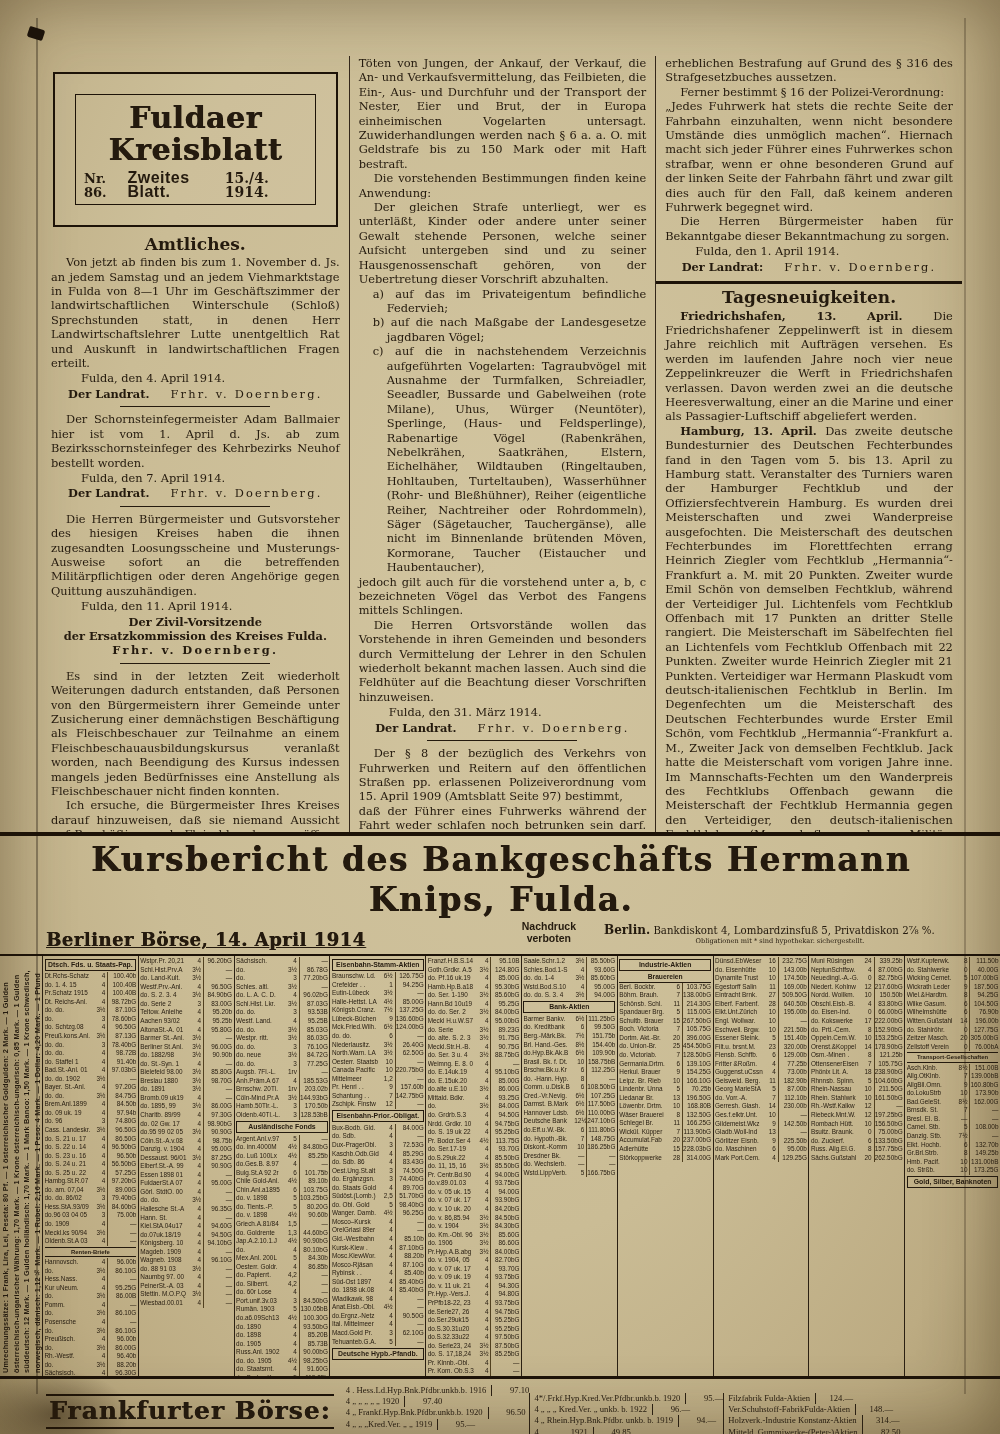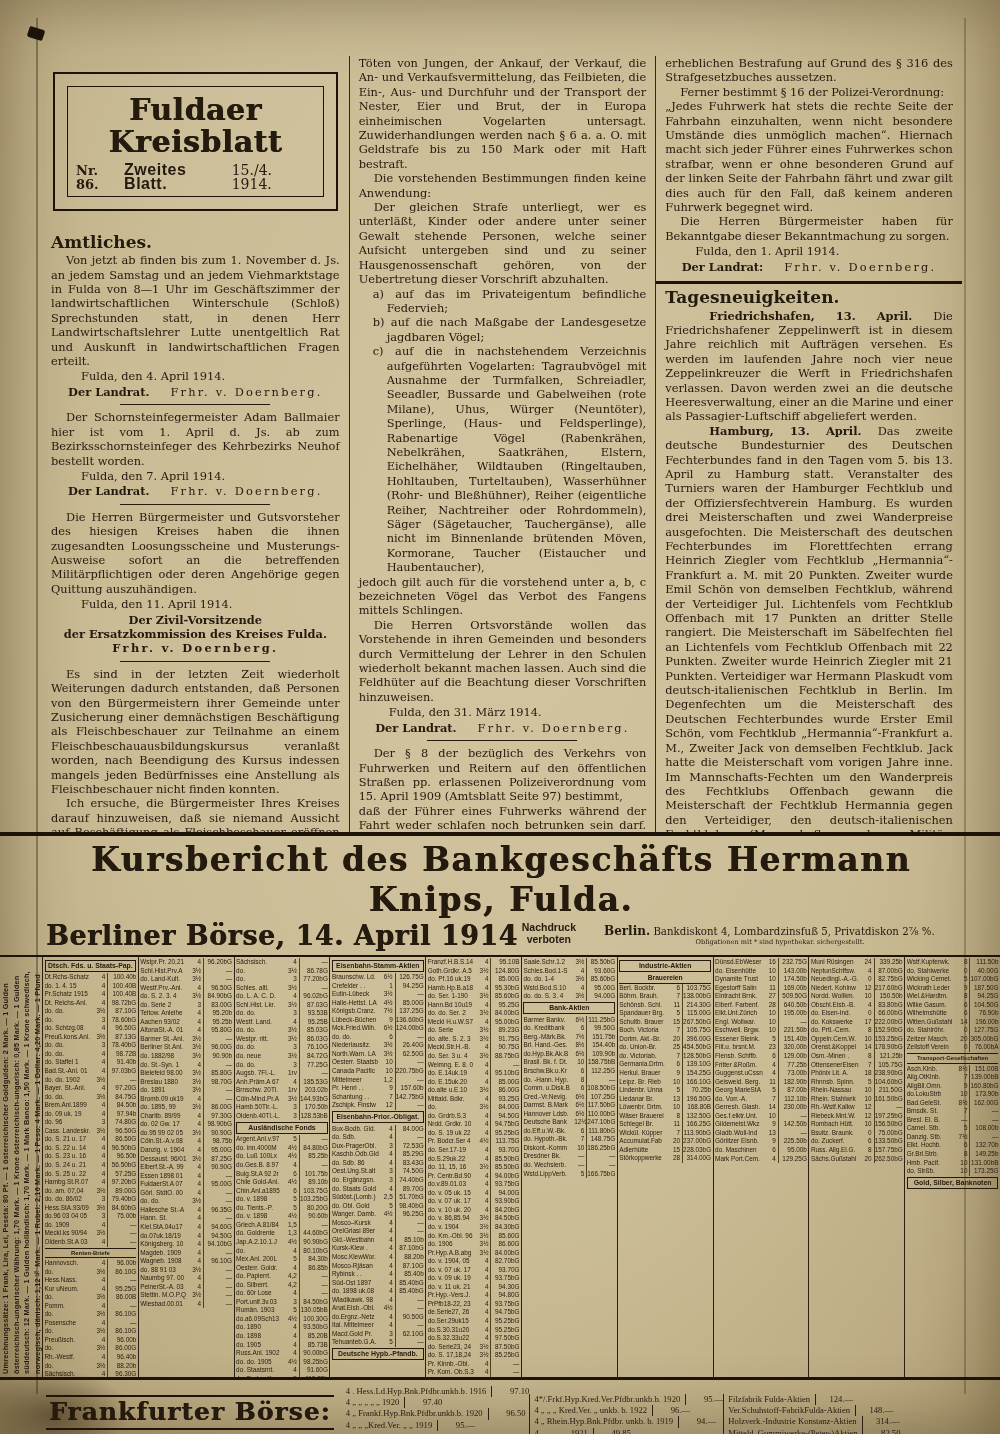--- a/index.html
+++ b/index.html
@@ -21,38 +21,38 @@
   .cont{margin:0;}
   .li{margin:0;padding-left:28px;text-indent:-14px;}
   .dateline{padding-left:30px;margin:1px 0;}
   .sig{text-align:center;margin:1px 0 3px;}
   .sig b{margin-right:21px;}
   .sig .sp{letter-spacing:2.2px;}
   .cline{text-align:center;font-weight:700;margin:0;}
   .csp{text-align:center;font-weight:700;letter-spacing:2.4px;margin:0 0 2px;}
   .rule{width:150px;border-top:1.6px solid #241a0e;margin:5px auto;}
   .secrule{border-top:3.5px solid #1d1308;margin:7px -9px 5px;}
-  .h1{font-size:17px;font-weight:700;margin:6px 0 4px;text-indent:0;}
+  .h1{font-size:17px;font-weight:700;text-align:center;margin:6px 0 4px;text-indent:0;}
 
   
-  .masthead{border:2.5px solid #1d1308;padding:12px;margin:16px 2px 24px;background:rgba(255,250,235,.06);}
+  .masthead{border:2.5px solid #1d1308;padding:20px;margin:16px 2px 10px;background:rgba(255,250,235,.06);}
   .masthead-in{border:1.5px solid #1d1308;padding:7px 8px 3px;}
   .mh-title{font-size:30px;font-weight:700;text-align:center;letter-spacing:.5px;line-height:32px;
             font-family:"DejaVu Serif",serif;text-shadow:.6px 0 #241a0e;}
   .mh-meta{display:flex;justify-content:space-between;align-items:baseline;margin-top:5px;}
   .mh-issue{font-weight:700;font-size:13px;}
   .mh-ed{font-weight:700;font-size:16px;font-family:"Liberation Sans",sans-serif;letter-spacing:.5px;}
-  .mh-date{font-weight:400;font-size:14px;}
+  .mh-date{font-weight:700;font-size:14px;}
 
   
   .boerse{border-top:4px solid #1d1308;margin:0 0 0 0;}
   .kurs-headline{font-size:33px;font-weight:700;text-align:center;letter-spacing:1.5px;
                  padding:4px 40px 0 42px;line-height:40px;text-shadow:.5px 0 #241a0e;}
   .subrow{display:flex;align-items:flex-end;padding:0 44px 3px 46px;}
-  .boerse-title{font-size:27px;font-weight:700;letter-spacing:.5px;text-shadow:.4px 0 #241a0e;}
+  .boerse-title{font-size:18px;font-weight:700;letter-spacing:.5px;text-shadow:.4px 0 #241a0e;text-decoration:underline;}
   .nachdruck{font-size:10.5px;font-weight:700;text-align:center;line-height:1.15;margin:0 0 6px auto;
              font-family:"Liberation Sans",sans-serif;}
   .berlin{width:352px;margin:0 0 4px 28px;font-size:10.2px;line-height:1.2;}
   .berlin b{font-size:12px;}
   .obl-note{font-size:6.6px;text-align:center;margin-top:1px;}
 
   
   .mtable{display:flex;border-top:2.5px solid #1d1308;border-bottom:3px solid #1d1308;
           height:420px;overflow:hidden;margin:1px 0 0;}
   .mnotes{width:42px;box-sizing:border-box;padding:3px 1px;writing-mode:vertical-rl;transform:rotate(180deg);
@@ -73,21 +73,21 @@
   
   .fb{display:flex;align-items:center;padding:6px 40px 0 46px;gap:12px;}
   .fb-title{font-size:25px;font-weight:700;letter-spacing:1px;border-top:2.5px solid #1d1308;
             border-bottom:2.5px solid #1d1308;padding:0 3px 2px;text-shadow:.4px 0 #241a0e;flex:none;}
   .fb-groups{display:flex;flex:1;gap:0;}
   .fb-group{font-size:8.6px;line-height:1.3;font-family:"Liberation Serif",serif;}
   .fb-group + .fb-group{border-left:1.6px solid #2b2012;padding-left:4px;margin-top:8px;}
   .fbrow{display:flex;white-space:nowrap;}
   .fbl{overflow:hidden;}
   .fbp{border-left:1px solid #2b2012;margin-left:5px;padding-left:5px;min-width:32px;text-align:right;flex:none;}
-  .news-lead{font-weight:700;margin-left:29px;}
+  .news-lead{font-weight:700;}
 </style>
 </head>
 <body>
 
 <div class="page">
   <div class="edge-l"></div>
   <div class="edge-r"></div>
   <div class="mark"></div>
   <div class="smudge"></div>
 

